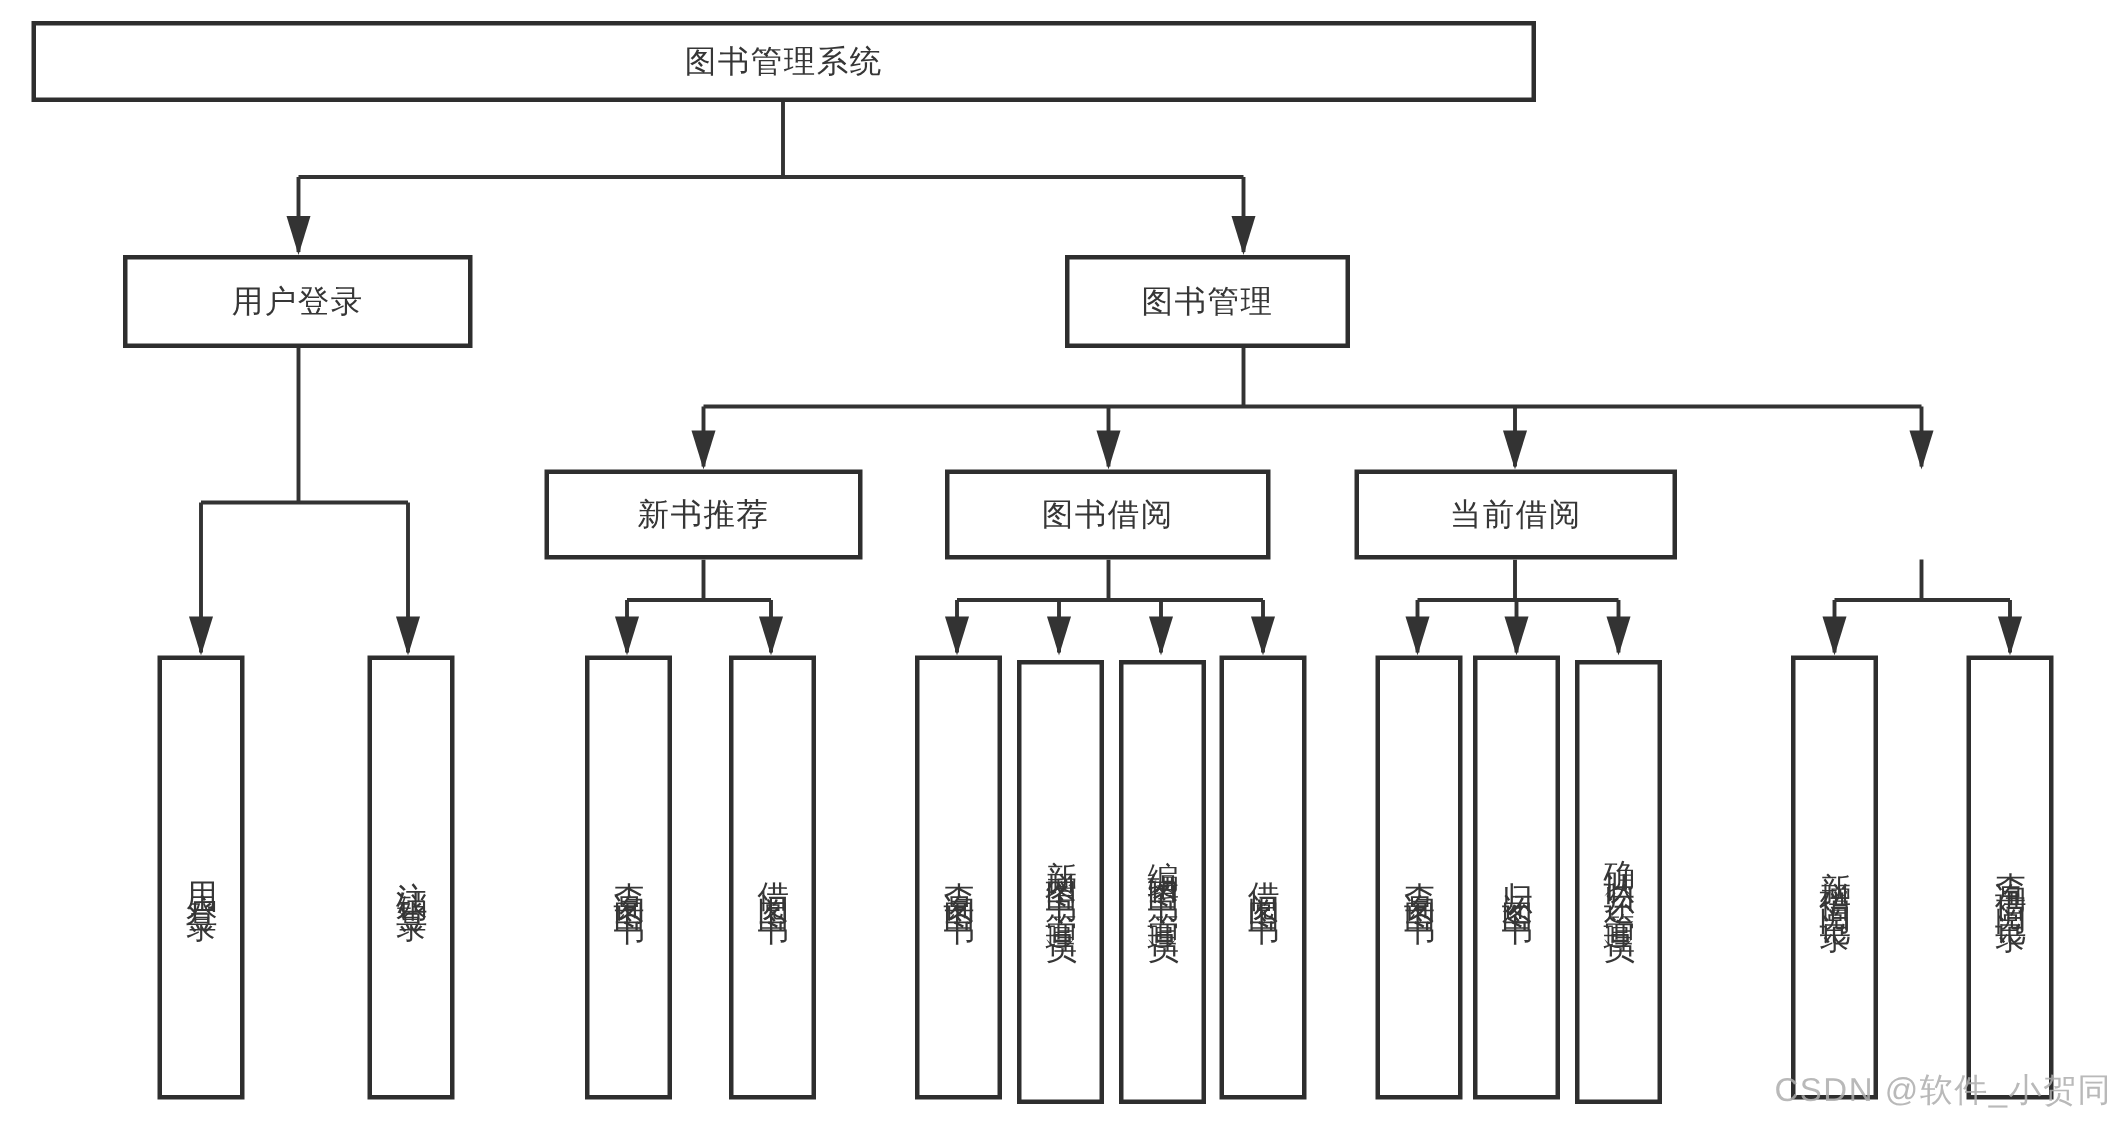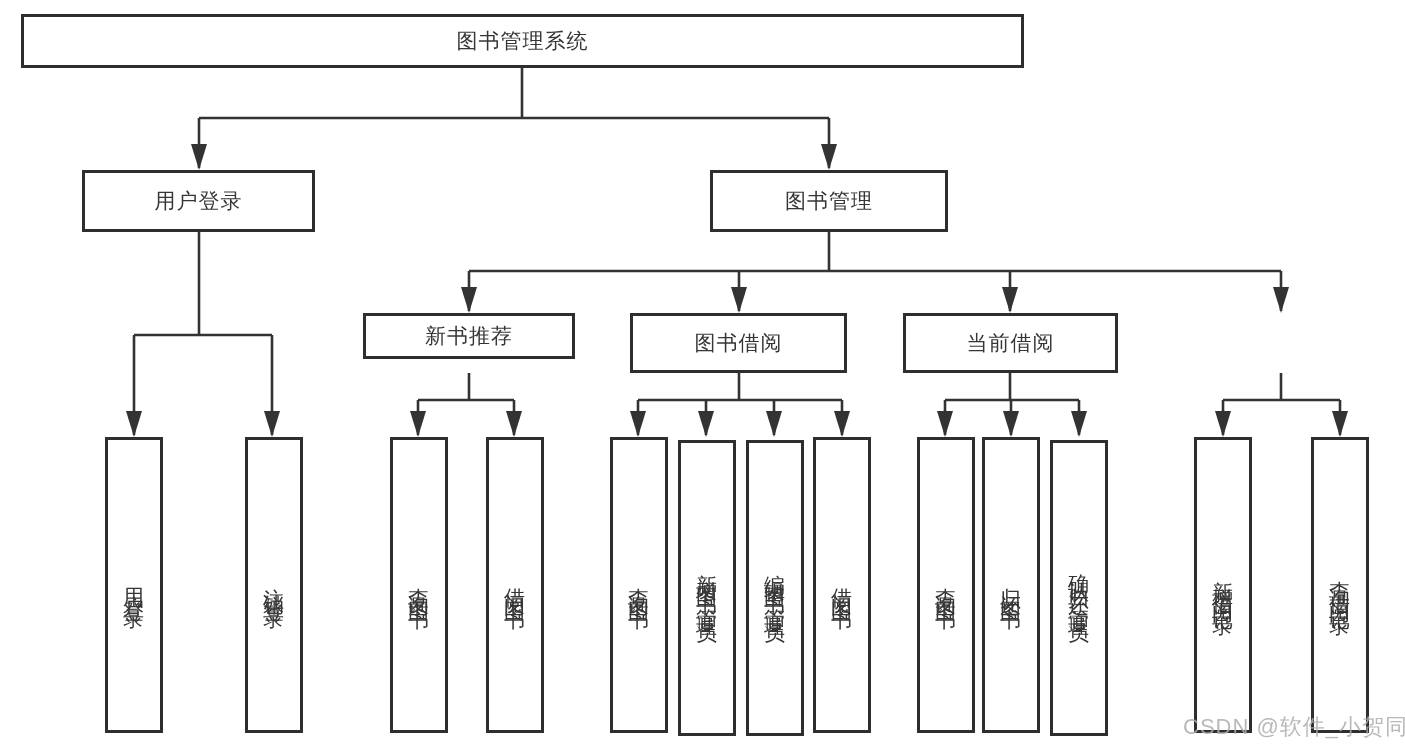--- a/index.html
+++ b/index.html
@@ -114,25 +114,25 @@
     </g>
   </svg>
 
   <div class="box" style="left:21px;top:14px;width:1003px;height:54px;">
     <span class="hlabel">图书管理系统</span>
   </div>
 
   <div class="box" style="left:82px;top:170px;width:233px;height:62px;">
     <span class="hlabel">用户登录</span>
   </div>
-  <div class="box" style="left:710px;top:170px;width:238px;height:62px;">
+  <div class="box" style="left:710px;top:170px;width:190px;height:62px;">
     <span class="hlabel">图书管理</span>
   </div>
 
-  <div class="box" style="left:363px;top:313px;width:212px;height:46px;">
+  <div class="box" style="left:363px;top:313px;width:212px;height:60px;">
     <span class="hlabel">新书推荐</span>
   </div>
   <div class="box" style="left:630px;top:313px;width:217px;height:60px;">
     <span class="hlabel">图书借阅</span>
   </div>
   <div class="box" style="left:903px;top:313px;width:215px;height:60px;">
     <span class="hlabel">当前借阅</span>
   </div>
 
   <div class="box vbox" style="left:105px;top:437px;width:58px;height:296px;">

